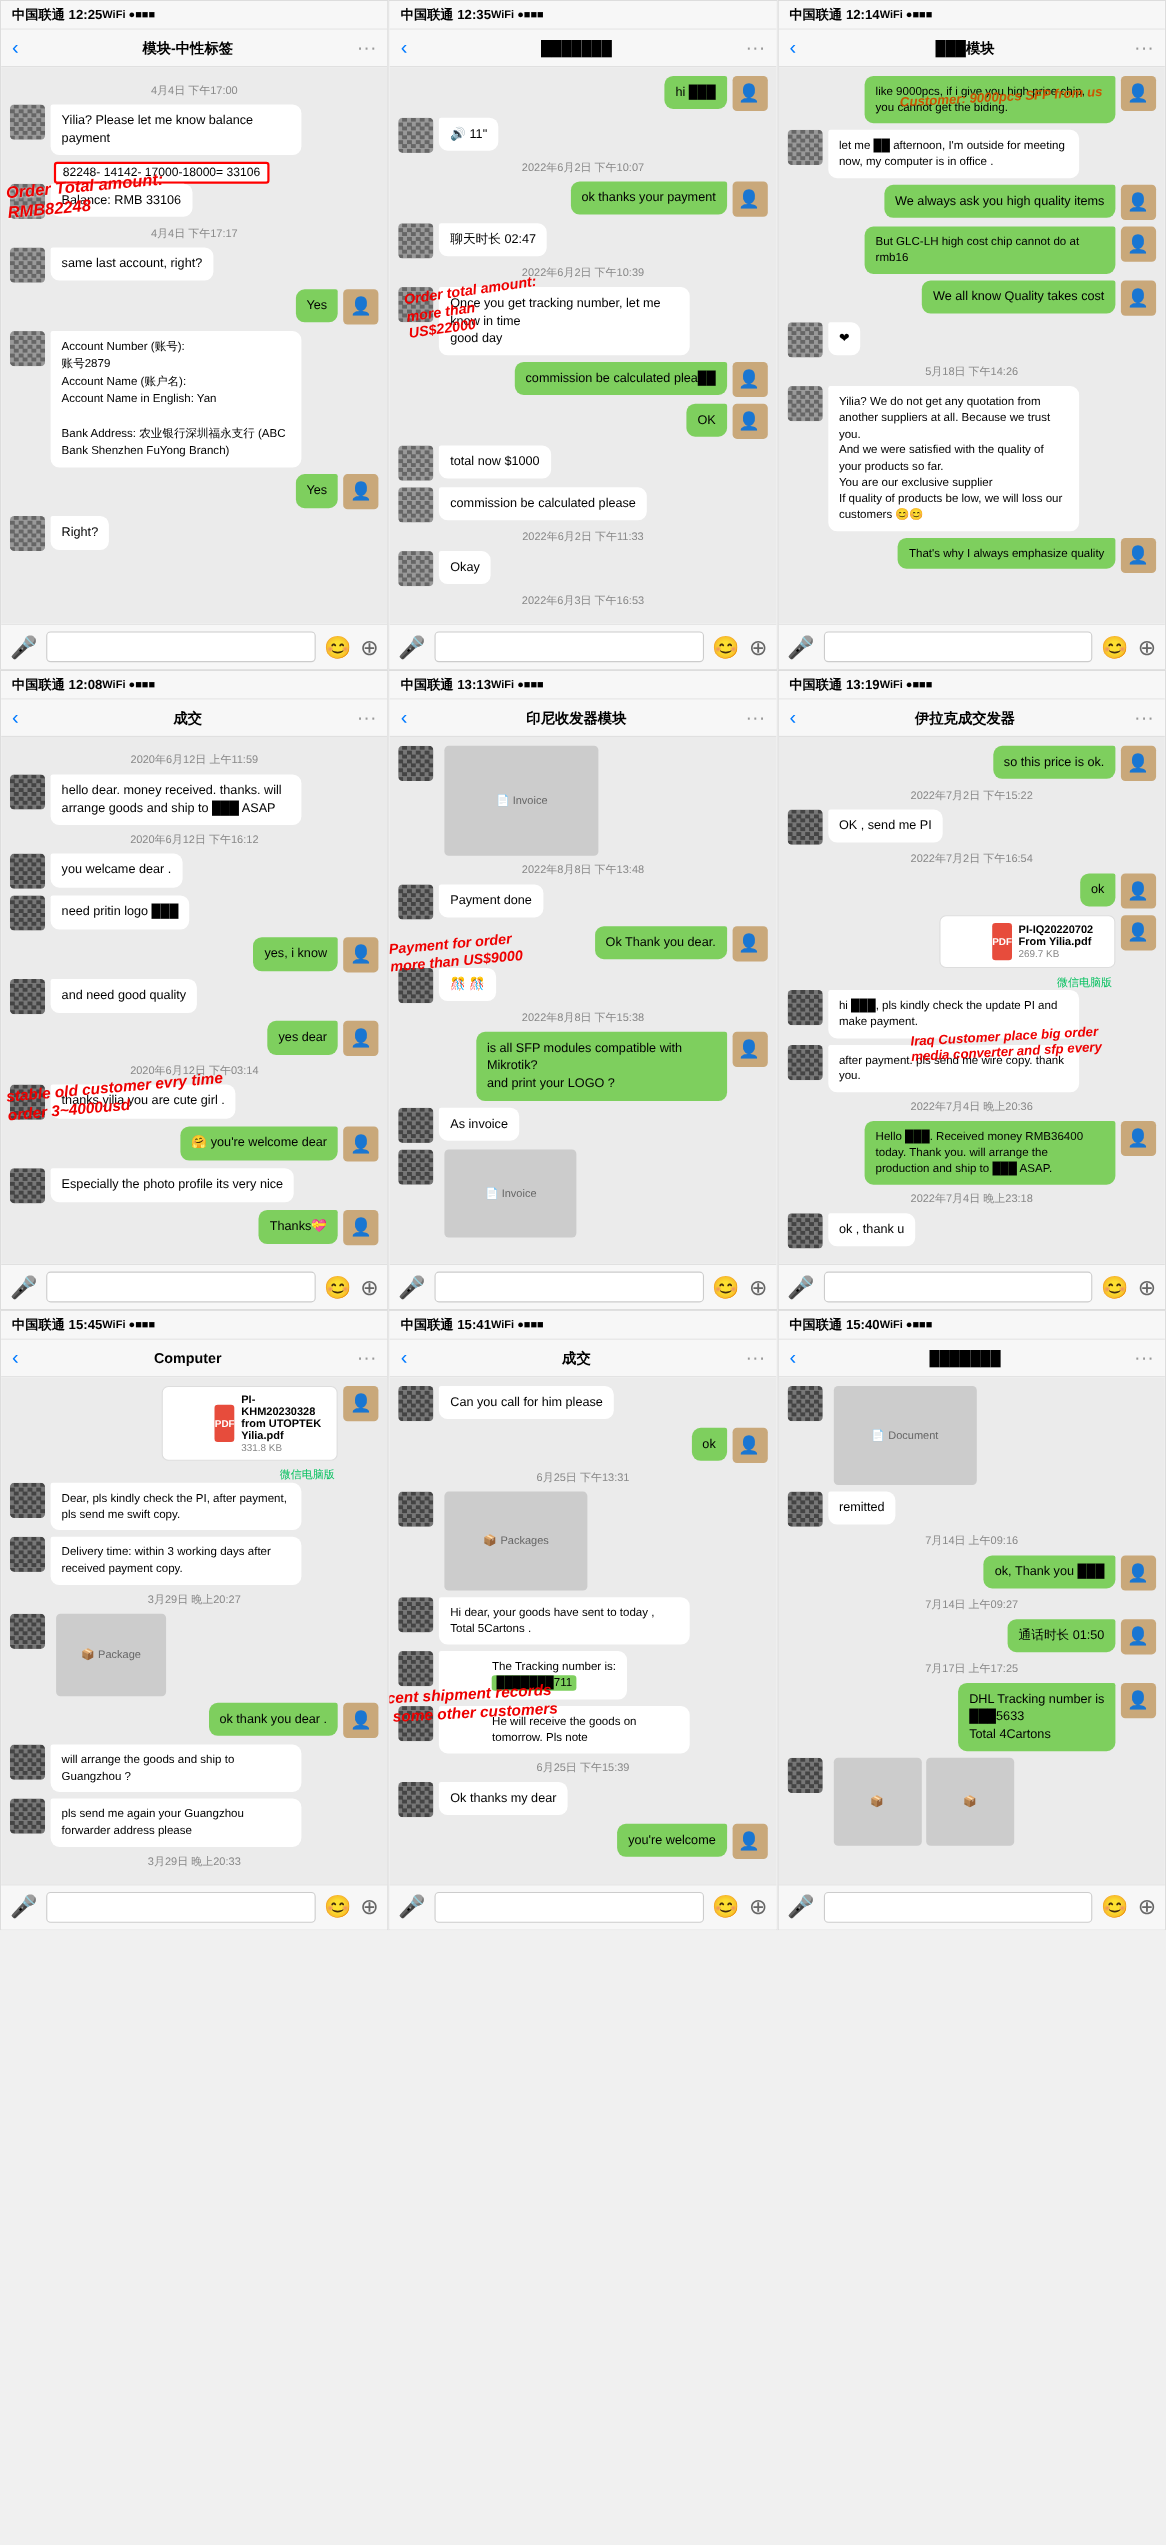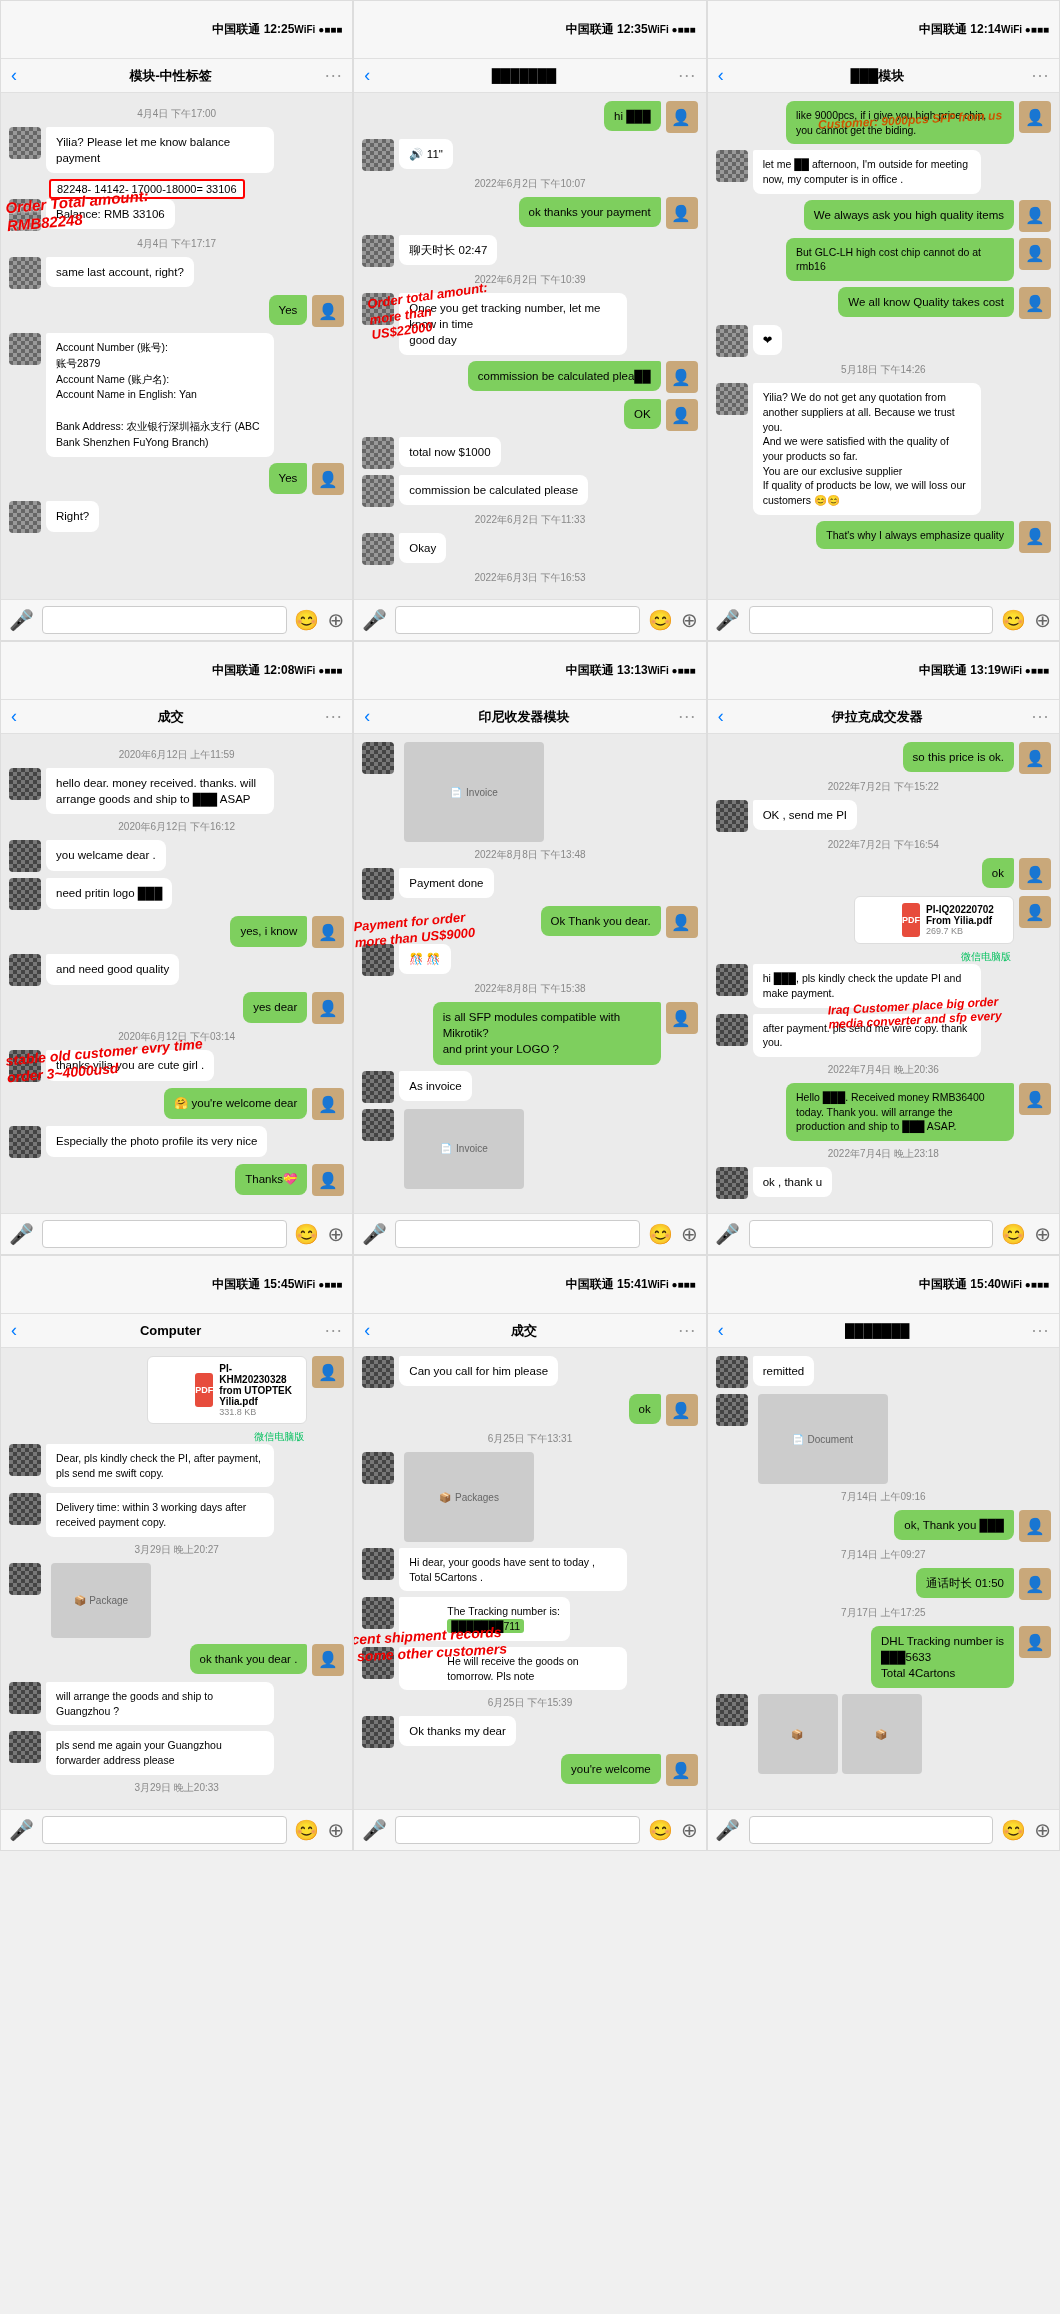--- a/index.html
+++ b/index.html
@@ -16,23 +16,23 @@
       flex-direction: column;
       min-height: 500px;
       position: relative;
       overflow: hidden;
     }
 
     
     .status-bar {
       background: #f7f7f7;
       display: flex;
-      justify-content: flex-end;
+      justify-content: flex-start;
       align-items: center;
-      padding: 20px 10px;
+      padding: 4px 10px;
       font-size: 11px;
       font-weight: 600;
       border-bottom: 1px solid #e0e0e0;
     }
     .status-bar .time { font-size: 12px; font-weight: 700; }
     .status-bar .icons { display: flex; gap: 3px; align-items: center; font-size: 10px; }
 
     
     .chat-header {
       background: #f7f7f7;
@@ -779,26 +779,26 @@
     </div>
     <div class="chat-header">
       <span class="back-arrow">‹</span>
       <span class="contact-name">███████</span>
       <span class="more-icon">···</span>
     </div>
     <div class="chat-body" style="font-size:11px;">
 
       <div class="msg-row left">
         <div class="avatar dark-checker"></div>
+        <div class="image-placeholder" style="width:130px;height:90px;margin-left:5px;">📄 Document</div>
+      </div>
+
+      <div class="msg-row left">
+        <div class="avatar dark-checker"></div>
         <div class="bubble left-bubble">remitted</div>
-      </div>
-
-      <div class="msg-row left">
-        <div class="avatar dark-checker"></div>
-        <div class="image-placeholder" style="width:130px;height:90px;margin-left:5px;">📄 Document</div>
       </div>
 
       <div class="date-label">7月14日 上午09:16</div>
 
       <div class="msg-row right">
         <div class="avatar person">👤</div>
         <div class="bubble right-bubble">ok, Thank you ███</div>
       </div>
 
       <div class="date-label">7月14日 上午09:27</div>

